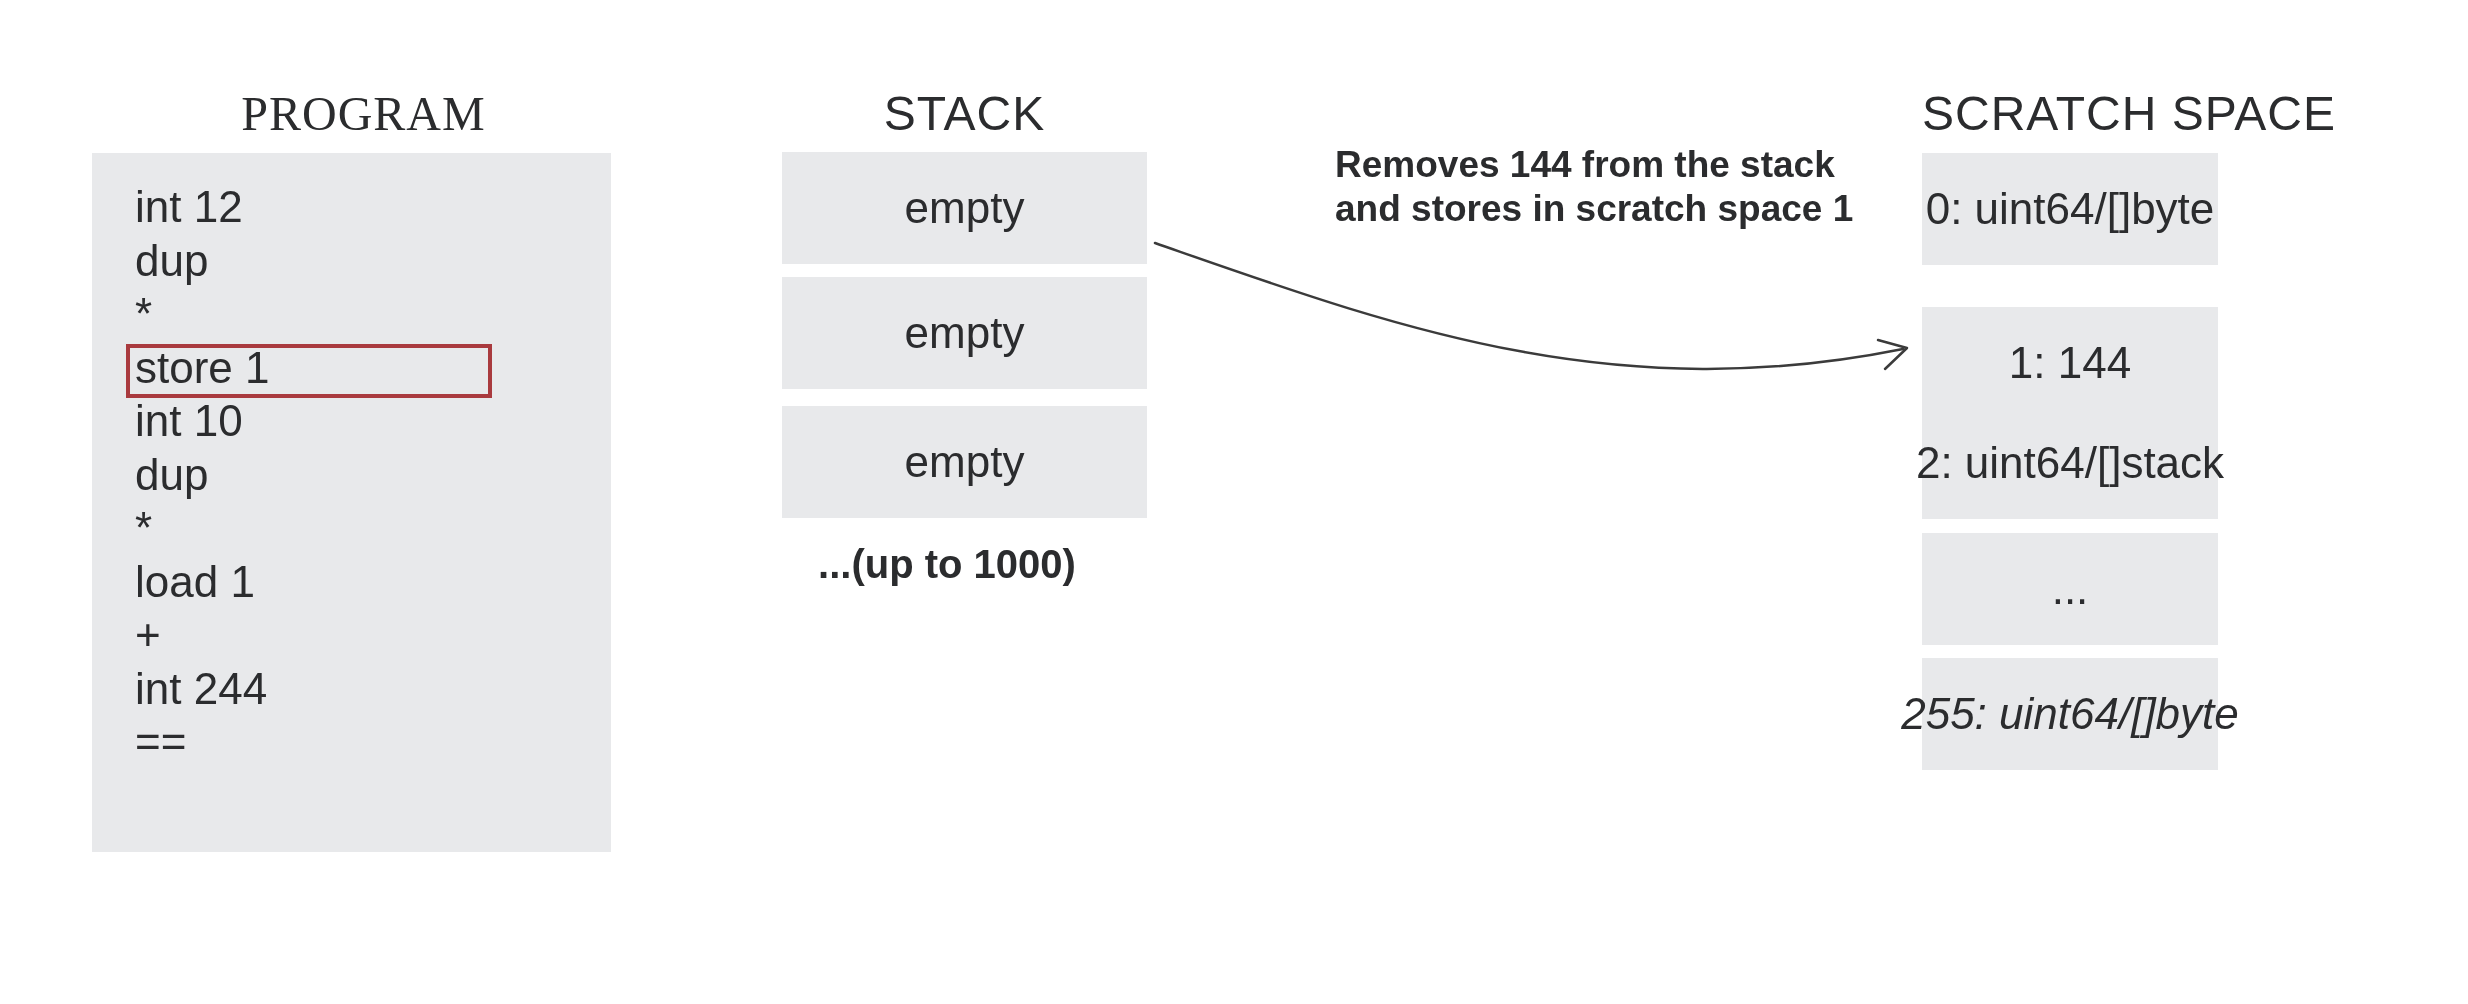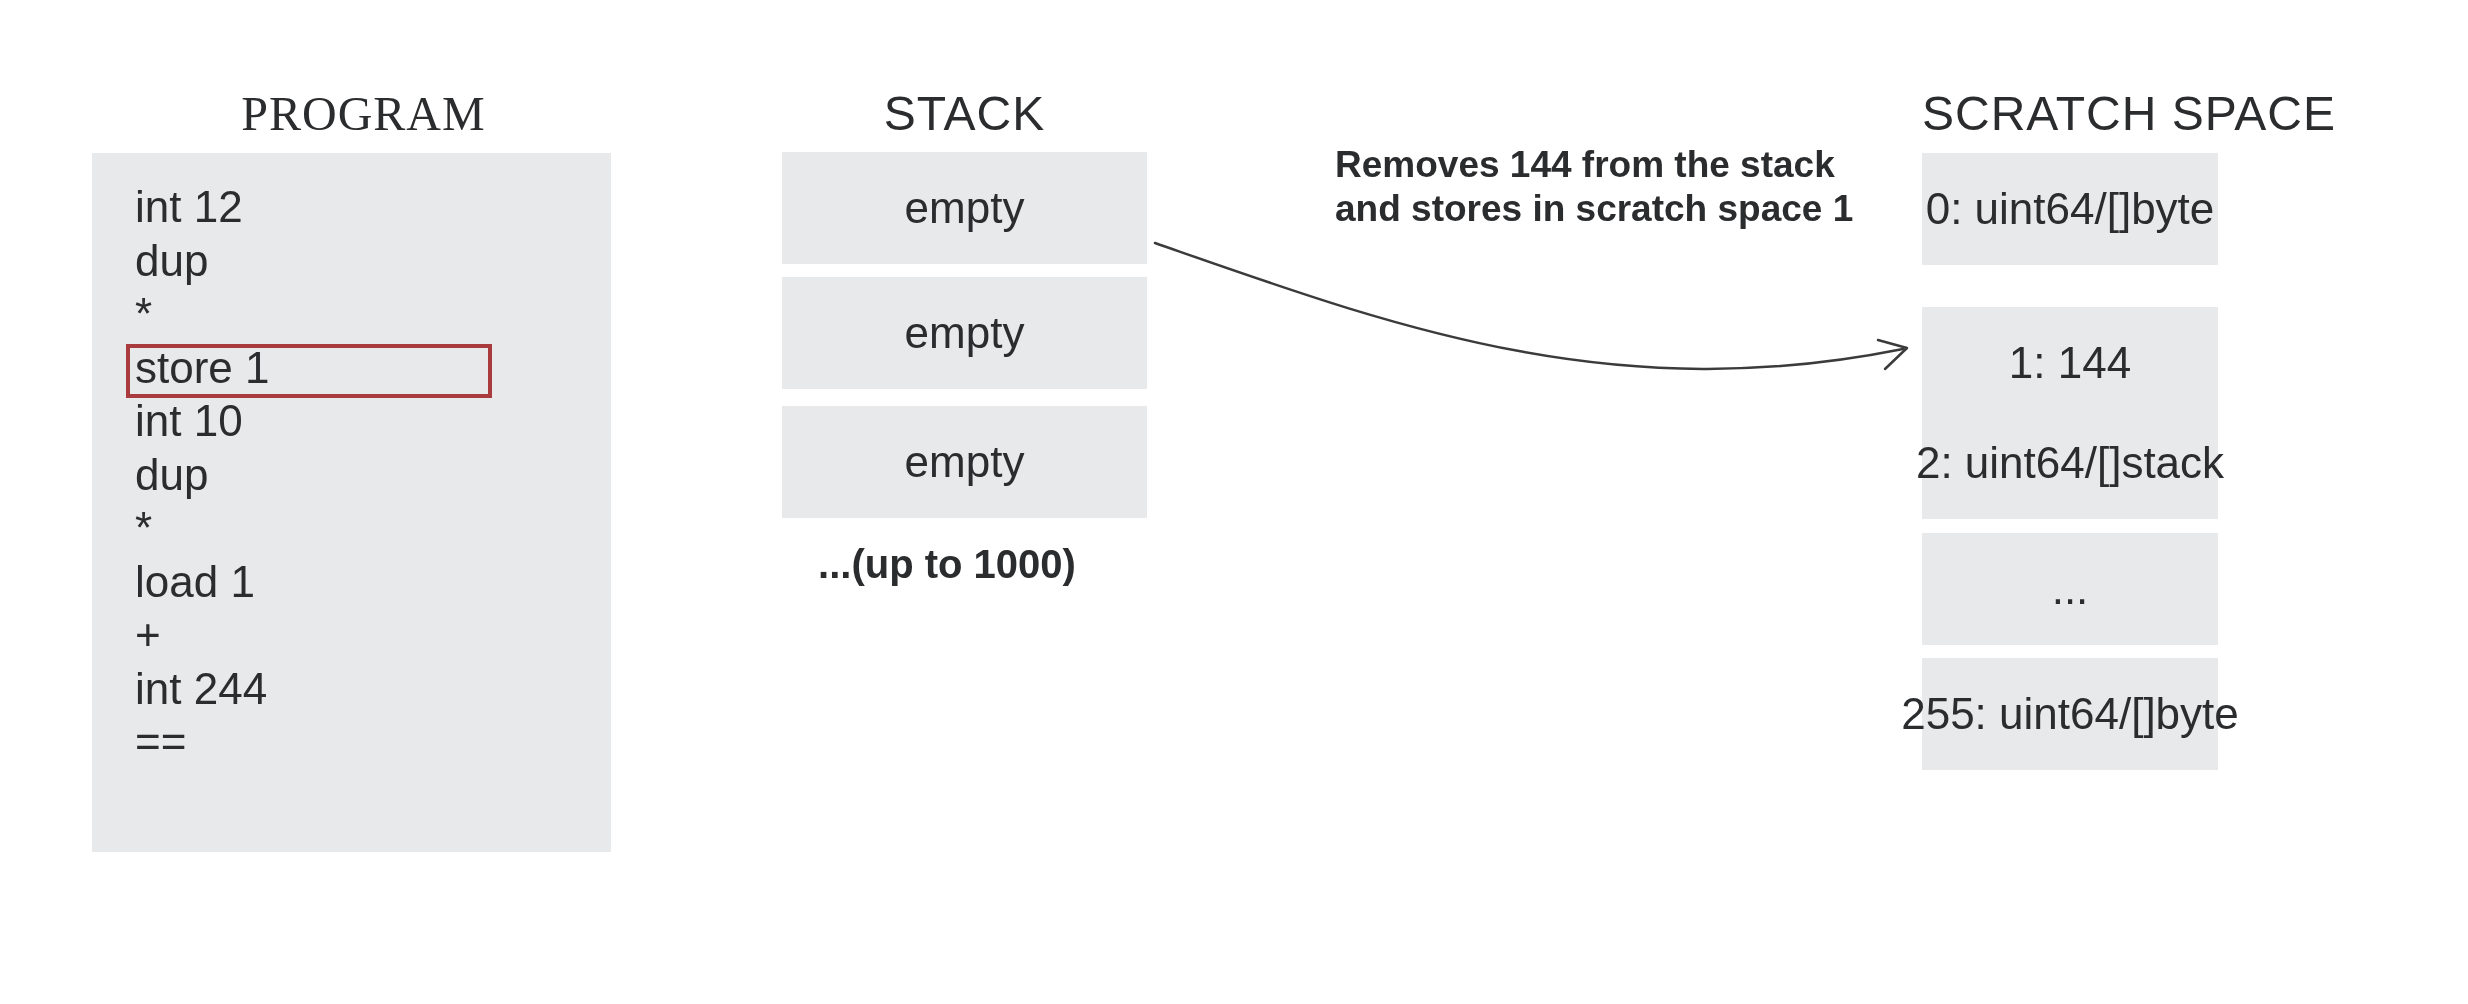--- a/index.html
+++ b/index.html
@@ -64,21 +64,21 @@
   .stack-slot   { left: 782px;  width: 365px; height: 112px; }
   .stack-slot-0 { top: 152px; }
   .stack-slot-1 { top: 277px; }
   .stack-slot-2 { top: 406px; }
 
   .scratch-slot   { left: 1922px; width: 296px; height: 112px; }
   .scratch-slot-0 { top: 153px; }
   .scratch-slot-1 { top: 279px; margin-top: 28px; }
   .scratch-slot-2 { top: 407px; }
   .scratch-slot-3 { top: 533px; }
-  .scratch-slot-4 { top: 658px; }
+  .scratch-slot-4 { top: 658px; font-style: italic; }
 
   .stack-caption {
     position: absolute;
     left: 782px; top: 536px;
     width: 330px;
     text-align: center;
     font-size: 40px;
     line-height: 44px;
     font-weight: bold;
     white-space: nowrap;

